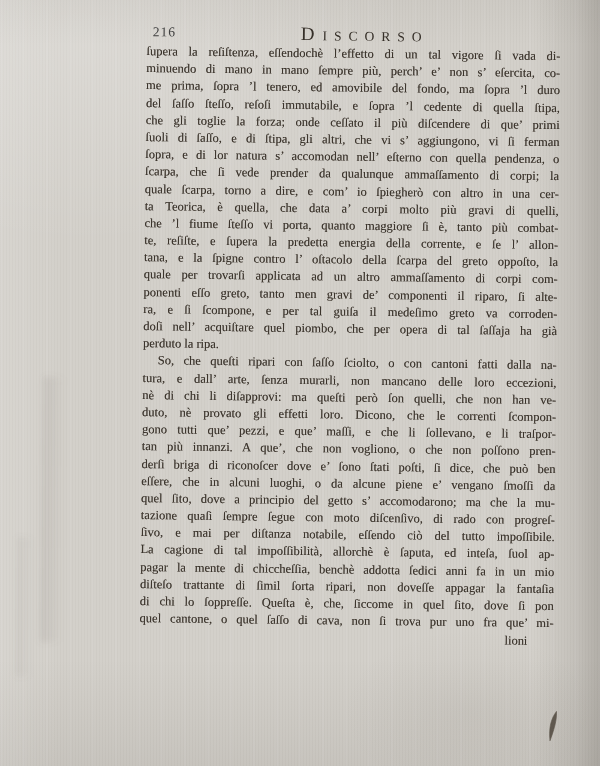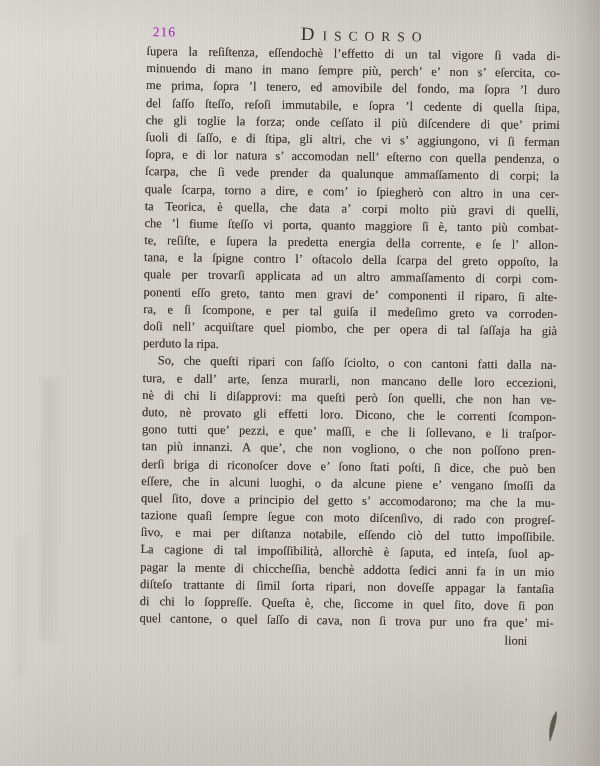--- a/index.html
+++ b/index.html
@@ -18,21 +18,21 @@
       #d3d0ca;
     font-family: "Liberation Serif", "DejaVu Serif", serif;
   }
   .sheet {
     position: absolute; inset: 0;
     transform: rotate(0.7deg);
     transform-origin: 50% 45%;
   }
   .page-number {
     position: absolute; left: 149px; top: 26px;
-    font-size: 13.5px; color: #a21caf;
+    font-size: 13.5px; color: #404040;
     letter-spacing: 1px;
   }
   .running-title {
     position: absolute; left: 297px; top: 23px;
     font-size: 13.5px; color: #352f28;
     letter-spacing: 7px;
     white-space: nowrap;
   }
   .running-title::first-letter {
     font-size: 19px;

